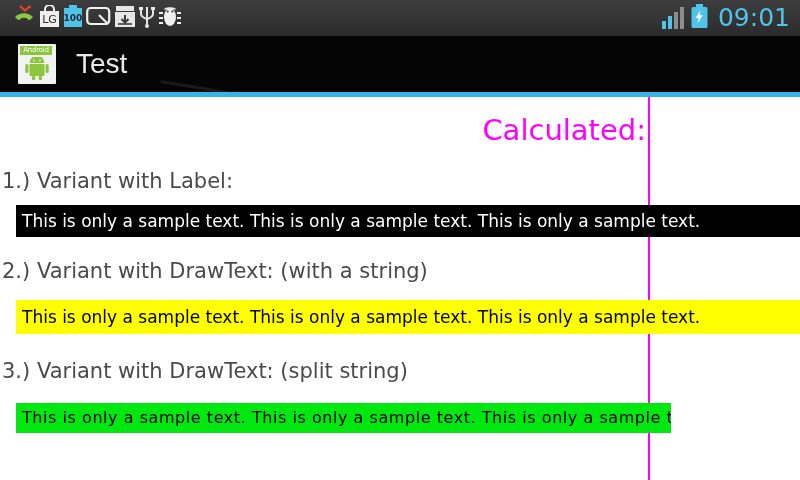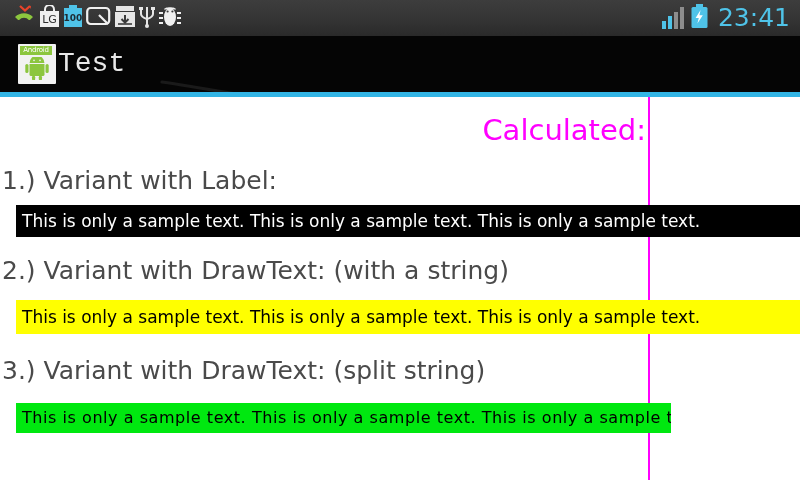--- a/index.html
+++ b/index.html
@@ -96,22 +96,22 @@
   }
   #app-icon .robot {
     position: absolute;
     left: 7px; top: 13px;
     width: 24px; height: 23px;
   }
   #app-title {
     color: #e8e8e8;
     font-size: 28px;
     line-height: 28px;
-    margin-left: 2px;
-    font-family: Liberation Mono, monospace;
+    margin-left: 20px;
+    font-family: Liberation Sans, sans-serif;
     font-weight: 400;
   }
   
   #title-scribble {
     position: absolute;
     left: 160px; top: 44px;
     width: 320px; height: 42px;
     pointer-events: none;
   }
   #accent-line {
@@ -147,21 +147,21 @@
     font-size: 29px;
     line-height: 34px;
     font-family: "DejaVu Sans", sans-serif;
     z-index: 2;
   }
 
   .section-heading {
     position: absolute;
     left: 2px;
     color: #4a4a4a;
-    font-size: 25px;
+    font-size: 21px;
     line-height: 32px;
     font-family: "DejaVu Sans", sans-serif;
     white-space: nowrap;
     z-index: 2;
   }
   #heading-1 { top: 68px; }
   #heading-2 { top: 158px; }
   #heading-3 { top: 258px; }
 
   .sample-bar {
@@ -280,21 +280,21 @@
         <i></i>
         <i></i>
     </span>
     <span class="sicon">
       <svg width="17" height="25" viewBox="0 0 17 25">
         <rect x="5" y="0" width="7" height="3" fill="#4fc3e8"></rect>
         <rect x="0.5" y="3" width="16" height="21" rx="1.5" fill="#4fc3e8"></rect>
         <path d="M9.6 6l-5 8h3.2l-1.4 5.6 5.4-8.4H8.4z" fill="#ffffff"></path>
       </svg>
     </span>
-    <span id="clock">23:41</span>
+    <span id="clock">09:01</span>
   </div>
 </div>
 
 <div id="title-bar">
   <div id="app-icon">
     <div class="banner">Android</div>
     <svg class="robot" viewBox="0 0 24 23">
       <path d="M4.5 7h15v10.5a1.6 1.6 0 01-1.6 1.6H6.1A1.6 1.6 0 014.5 17.5z" fill="#8cc63e"></path>
       <rect x="0.3" y="7" width="3.2" height="9" rx="1.6" fill="#8cc63e"></rect>
       <rect x="20.5" y="7" width="3.2" height="9" rx="1.6" fill="#8cc63e"></rect>

